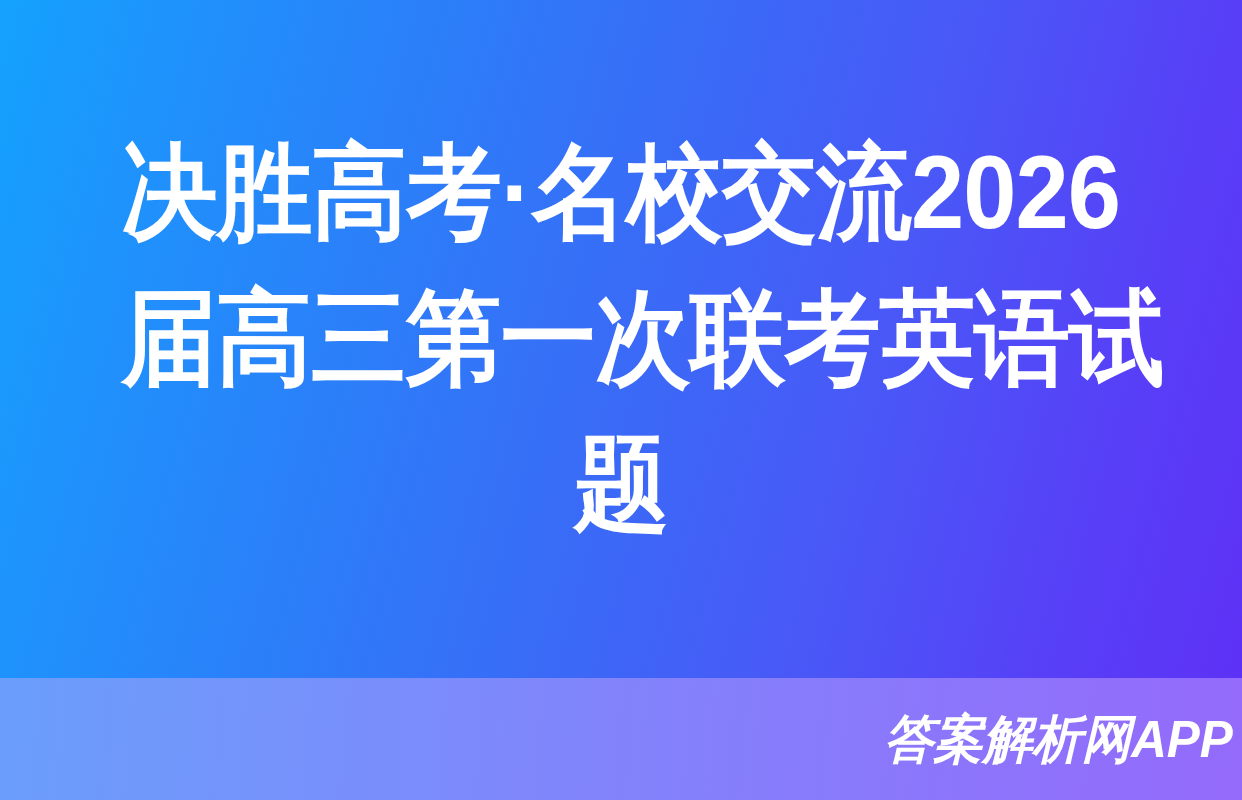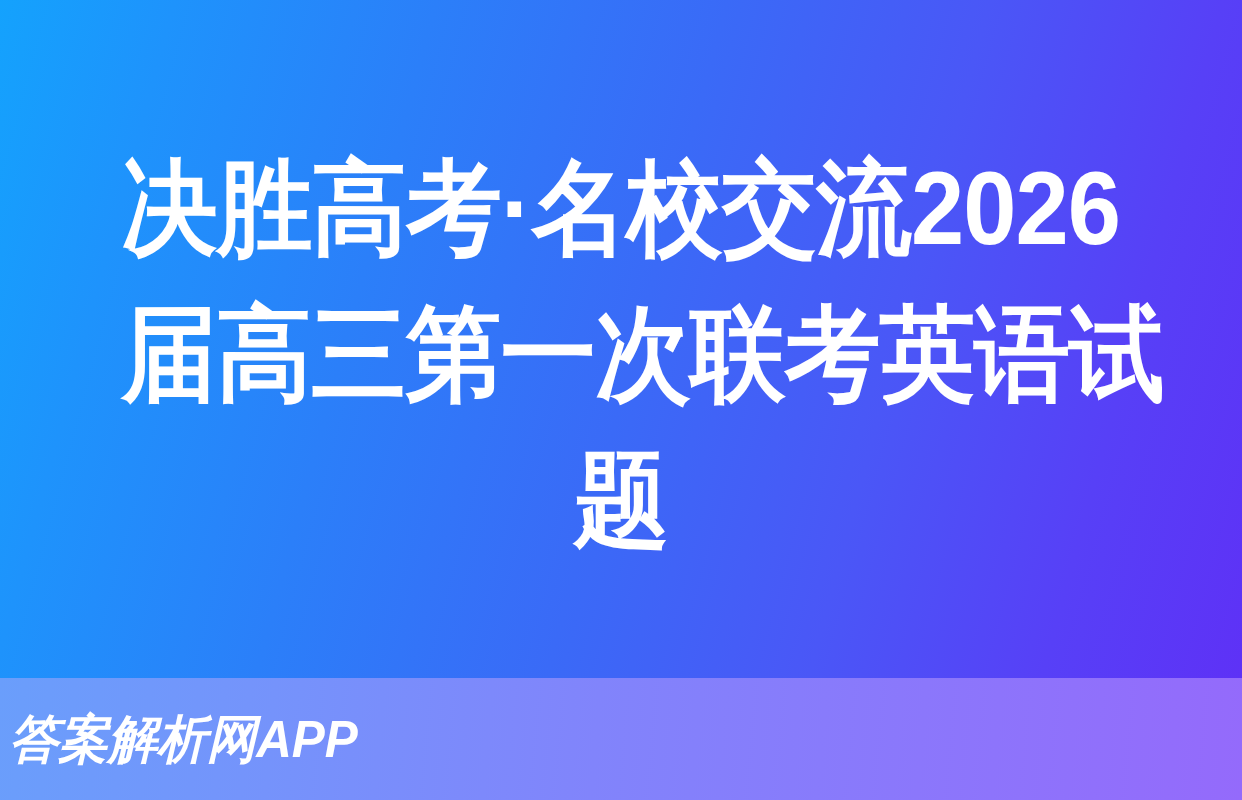--- a/index.html
+++ b/index.html
@@ -24,21 +24,21 @@
         #3a6af7 50%,
         #4a57f7 68%,
         #5740f7 84%,
         #5f2ff6 100%);
   }
 
   
   #hero {
     position: absolute;
     left: 0;
-    top: 16px;
+    top: 0;
     width: 1242px;
     height: 678px;
     display: flex;
     flex-direction: column;
     align-items: flex-start;
     justify-content: center;
     box-sizing: border-box;
     padding: 0 78px;
   }
 
@@ -63,21 +63,21 @@
 
   
   #footer-band {
     position: absolute;
     left: 0;
     top: 678px;
     width: 1242px;
     height: 122px;
     display: flex;
     align-items: center;
-    justify-content: flex-start;
+    justify-content: flex-end;
     background: linear-gradient(95deg,
       #6a9efb 0%,
       #7593fb 22%,
       #8184fb 48%,
       #8b77fb 74%,
       #946afb 100%);
   }
 
   #footer-text {
     color: #ffffff;

